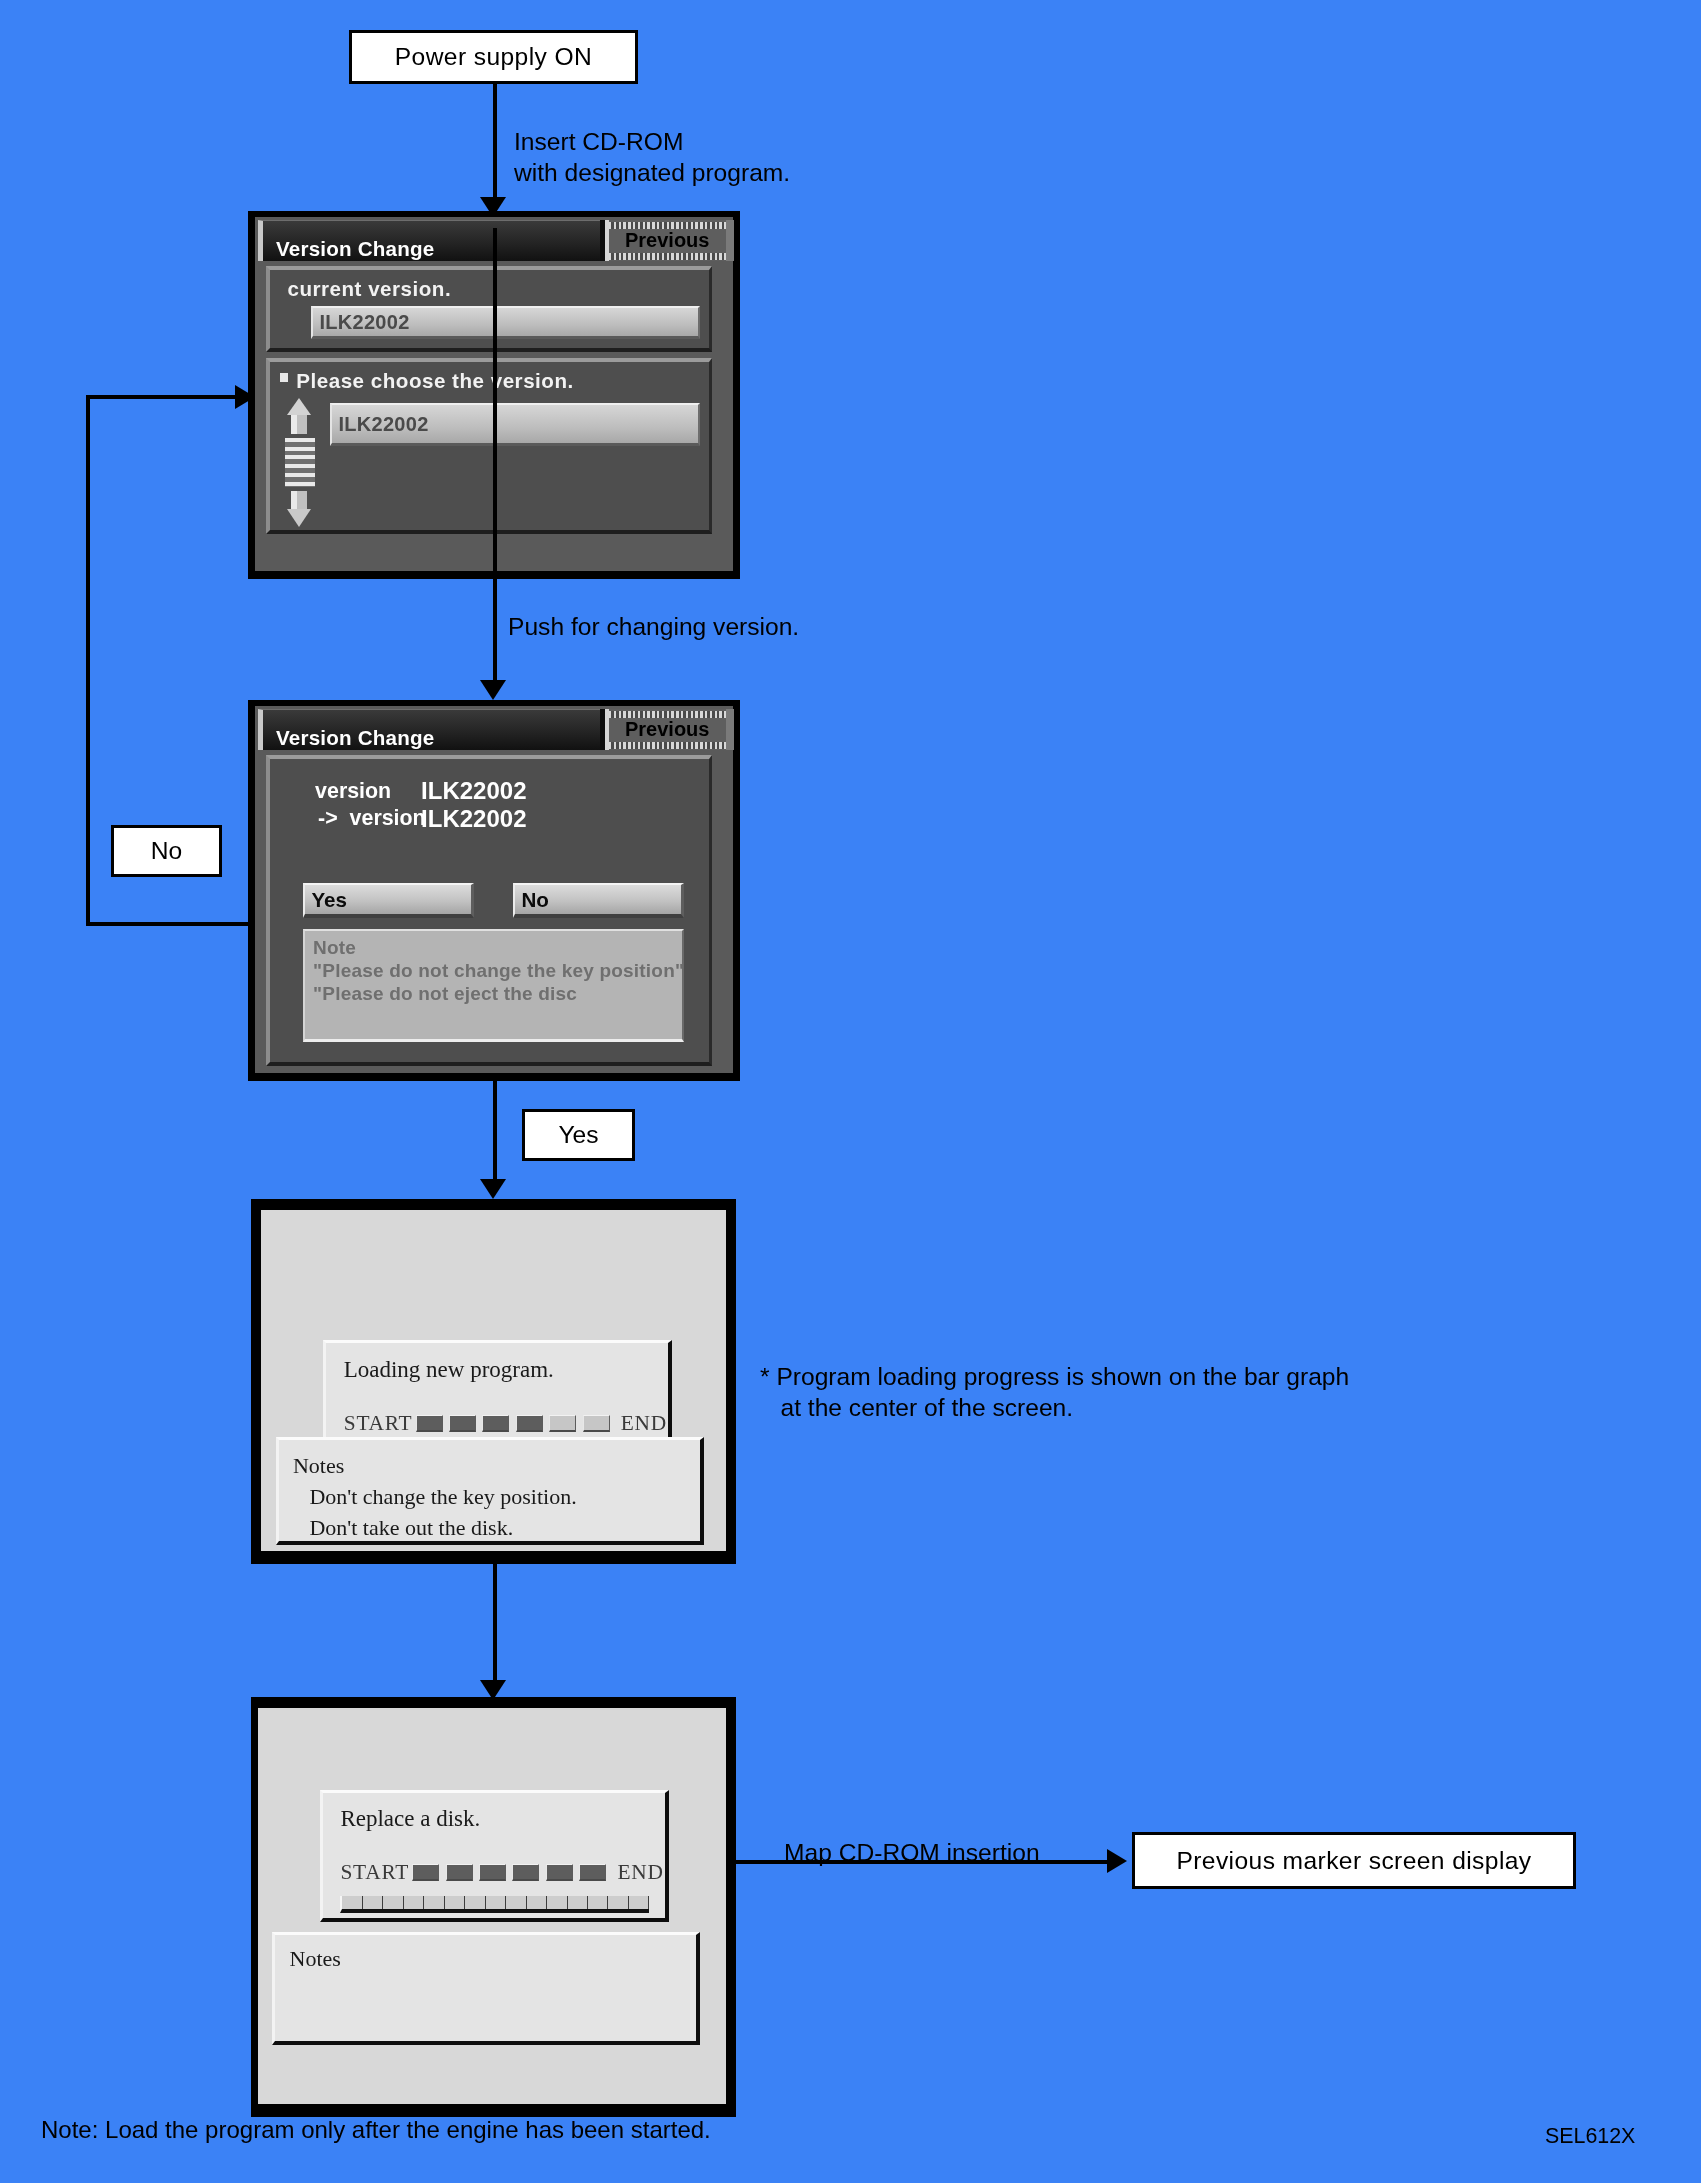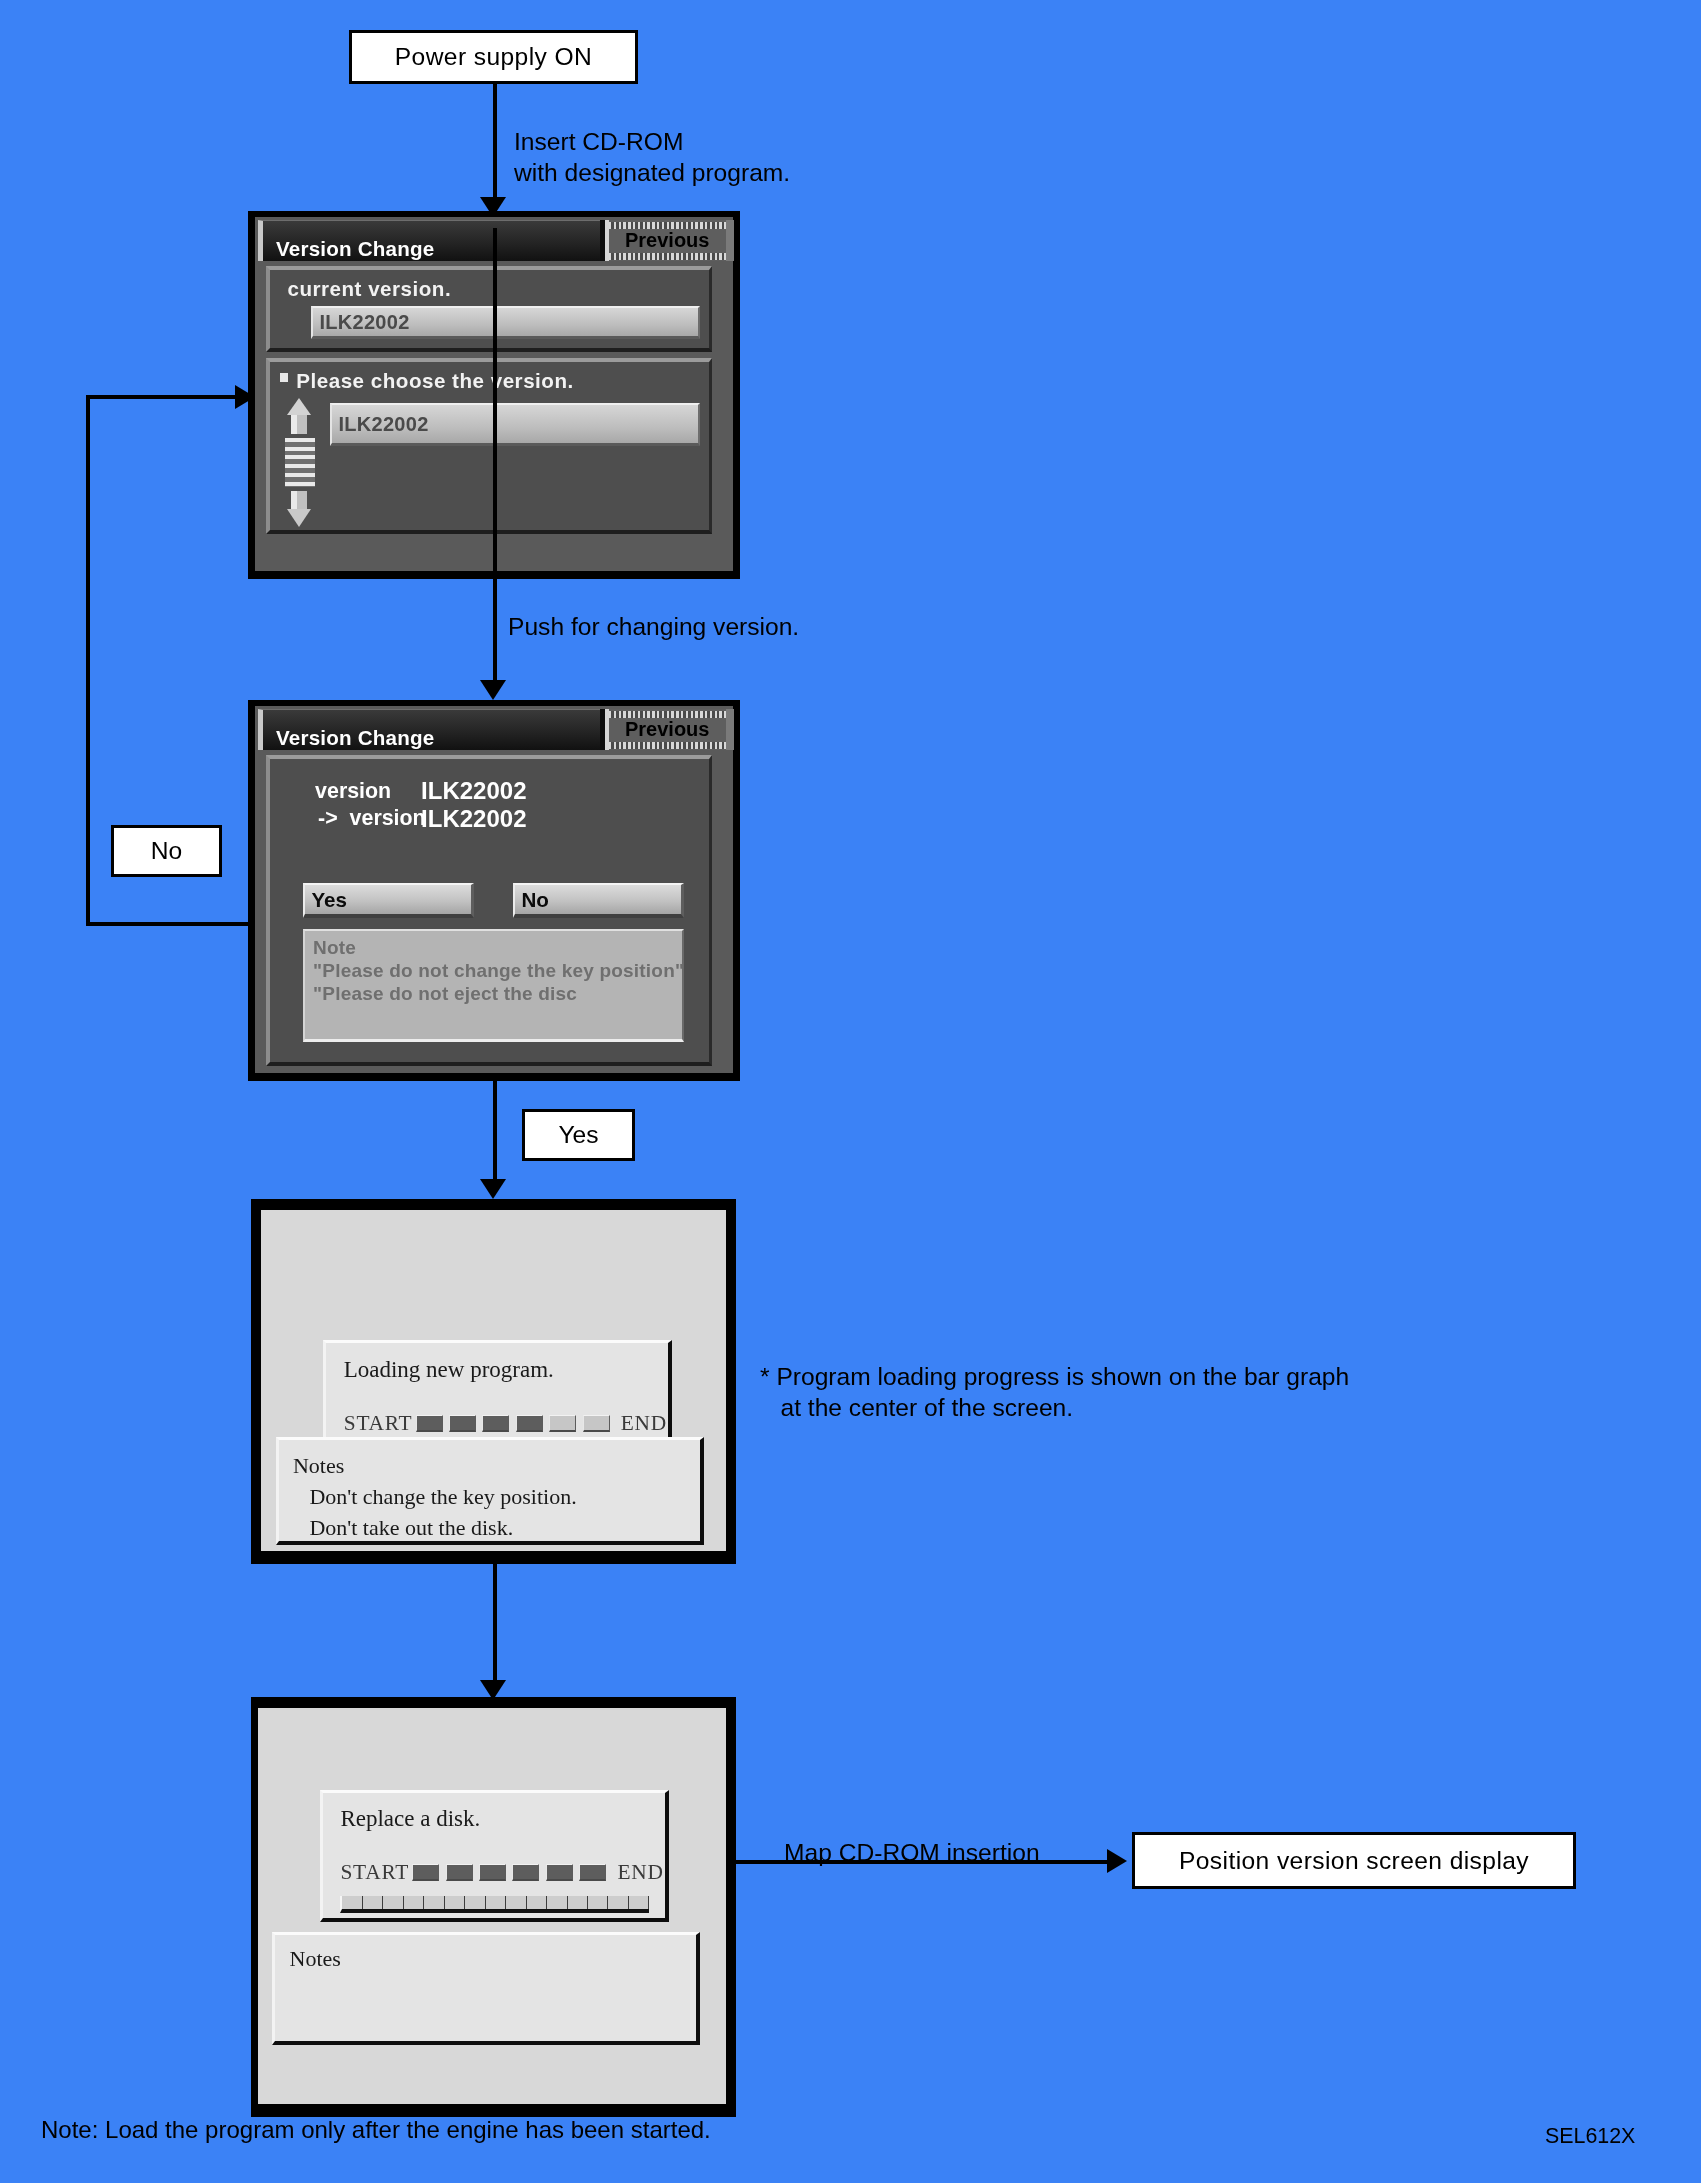--- a/index.html
+++ b/index.html
@@ -547,20 +547,20 @@
       </div>
 
     </div>
   </div>
 
   <div class="hline" style="left:736px; top:1860px; width:374px;"></div>
   <div class="arrow-right" style="left:1107px; top:1849px;"></div>
   <div class="note-text" style="left:784px; top:1824px;">Map CD-ROM insertion</div>
 
   <div class="flow-box" style="left:1132px; top:1832px; width:444px; height:57px;">
-    <span>Position version screen display</span>
+    <span>Previous marker screen display</span>
   </div>
 
   <div class="footer-note" style="left:41px; top:2116px;">Note: Load the program only after the engine has been started.</div>
   <div class="ref-code" style="left:1545px; top:2124px;">SEL612X</div>
 
 </div>
 
 
 </body></html>

